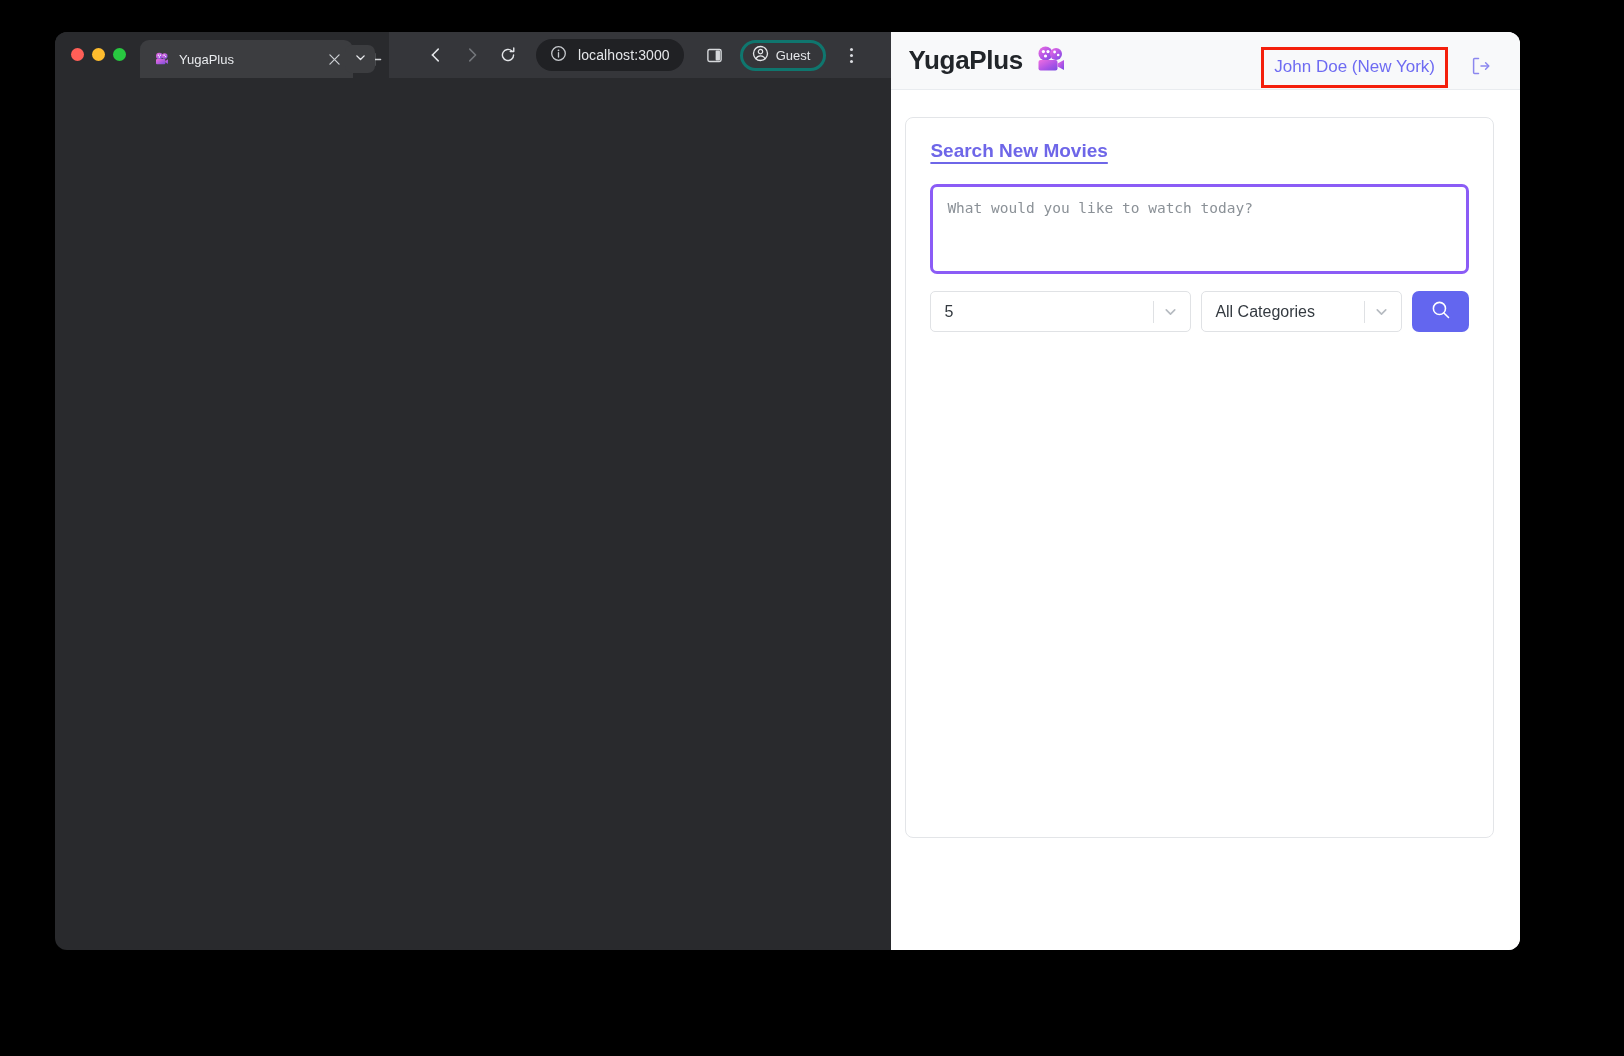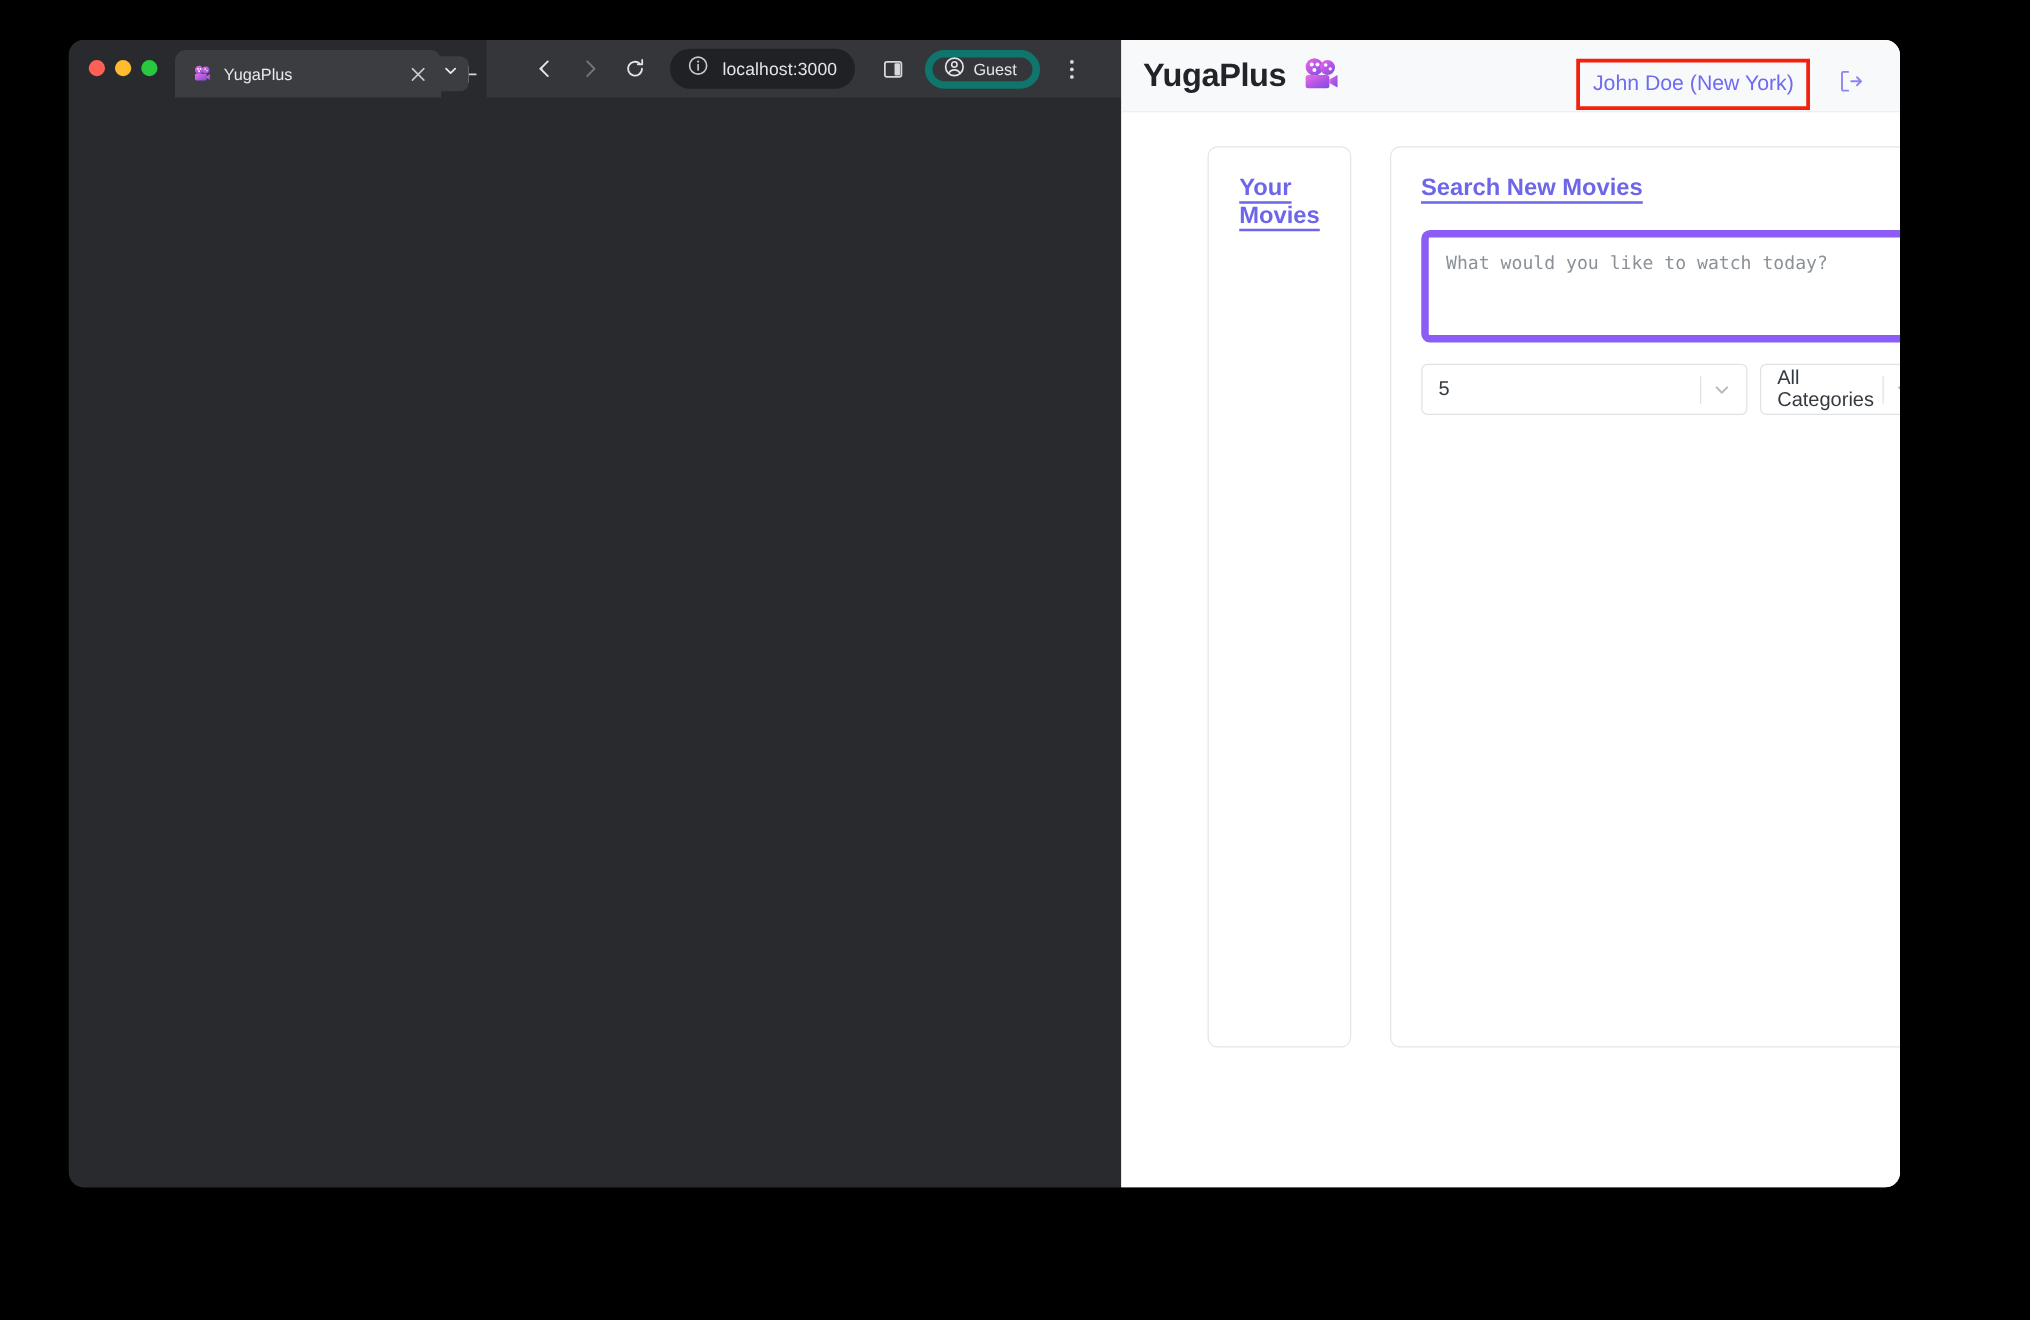--- a/index.html
+++ b/index.html
@@ -135,21 +135,21 @@
     width: 30px; height: 30px;
     display: flex; align-items: center; justify-content: center;
     color: #d6d8db;
   }
   .profile-chip {
     display: flex;
     align-items: center;
     gap: 7px;
     height: 31px;
     padding: 0 13px 0 9px;
-    border: 6px solid #0f766e;
+    border: 3px solid #0f766e;
     border-radius: 16px;
     color: #e4e6e9;
     font-size: 13px;
     margin-left: 6px;
   }
   .kebab {
     width: 30px; height: 30px;
     display: flex; flex-direction: column; align-items: center; justify-content: center;
     gap: 3px;
     margin-left: 6px;
@@ -243,21 +243,21 @@
     text-decoration: underline;
     text-underline-offset: 5px;
     text-decoration-thickness: 2px;
     margin-bottom: 22px;
   }
 
   .search-textarea {
     display: block;
     width: 100%;
     height: 90px;
-    border: 6px solid #8b5cf6;
+    border: 3px solid #8b5cf6;
     border-radius: 7px;
     padding: 13px 14px;
     font-family: "DejaVu Sans Mono", "Liberation Mono", monospace;
     font-size: 14.5px;
     color: #212529;
     resize: none;
     outline: none;
     background: #ffffff;
   }
   .search-textarea::placeholder { color: #8b9197; }
@@ -460,24 +460,20 @@
               <path d="M13 12h7.2" stroke="#8b87ef" stroke-width="1.5" stroke-linecap="round"></path>
               <path d="M17.6 8.8L20.8 12l-3.2 3.2" stroke="#8b87ef" stroke-width="1.5" fill="none" stroke-linecap="round" stroke-linejoin="round"></path>
             </svg>
           </span>
         </div>
       </div>
     </div>
 
     <div class="main">
 
-      <div class="panel left">
-        <div class="panel-title">Your Movies</div>
-        <div></div>
-      </div>
 
       <div class="panel right">
         <div class="panel-title">Search New Movies</div>
 
         <textarea class="search-textarea" placeholder="What would you like to watch today?" style=""></textarea>
 
         <div class="controls-row">
 
           <div class="select-box count">
             <span>5</span>

